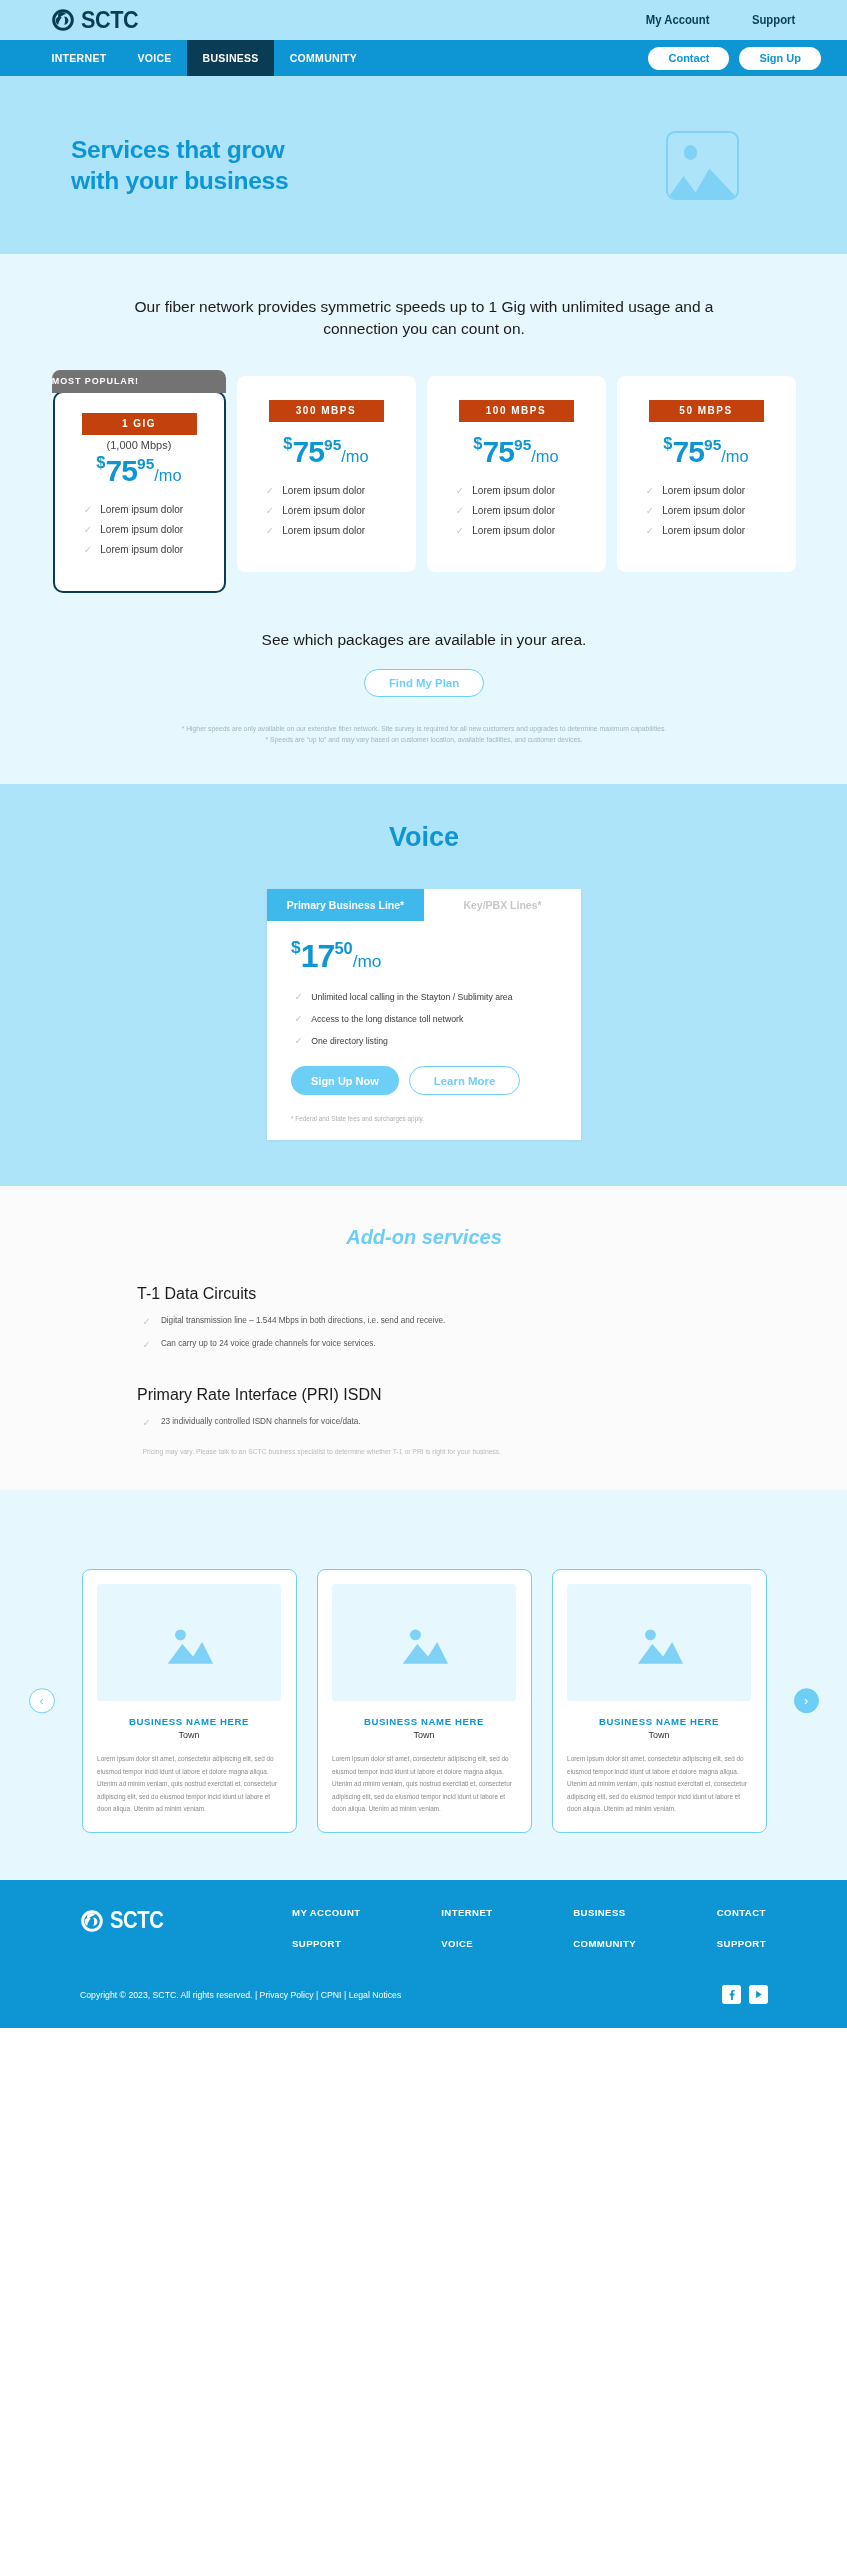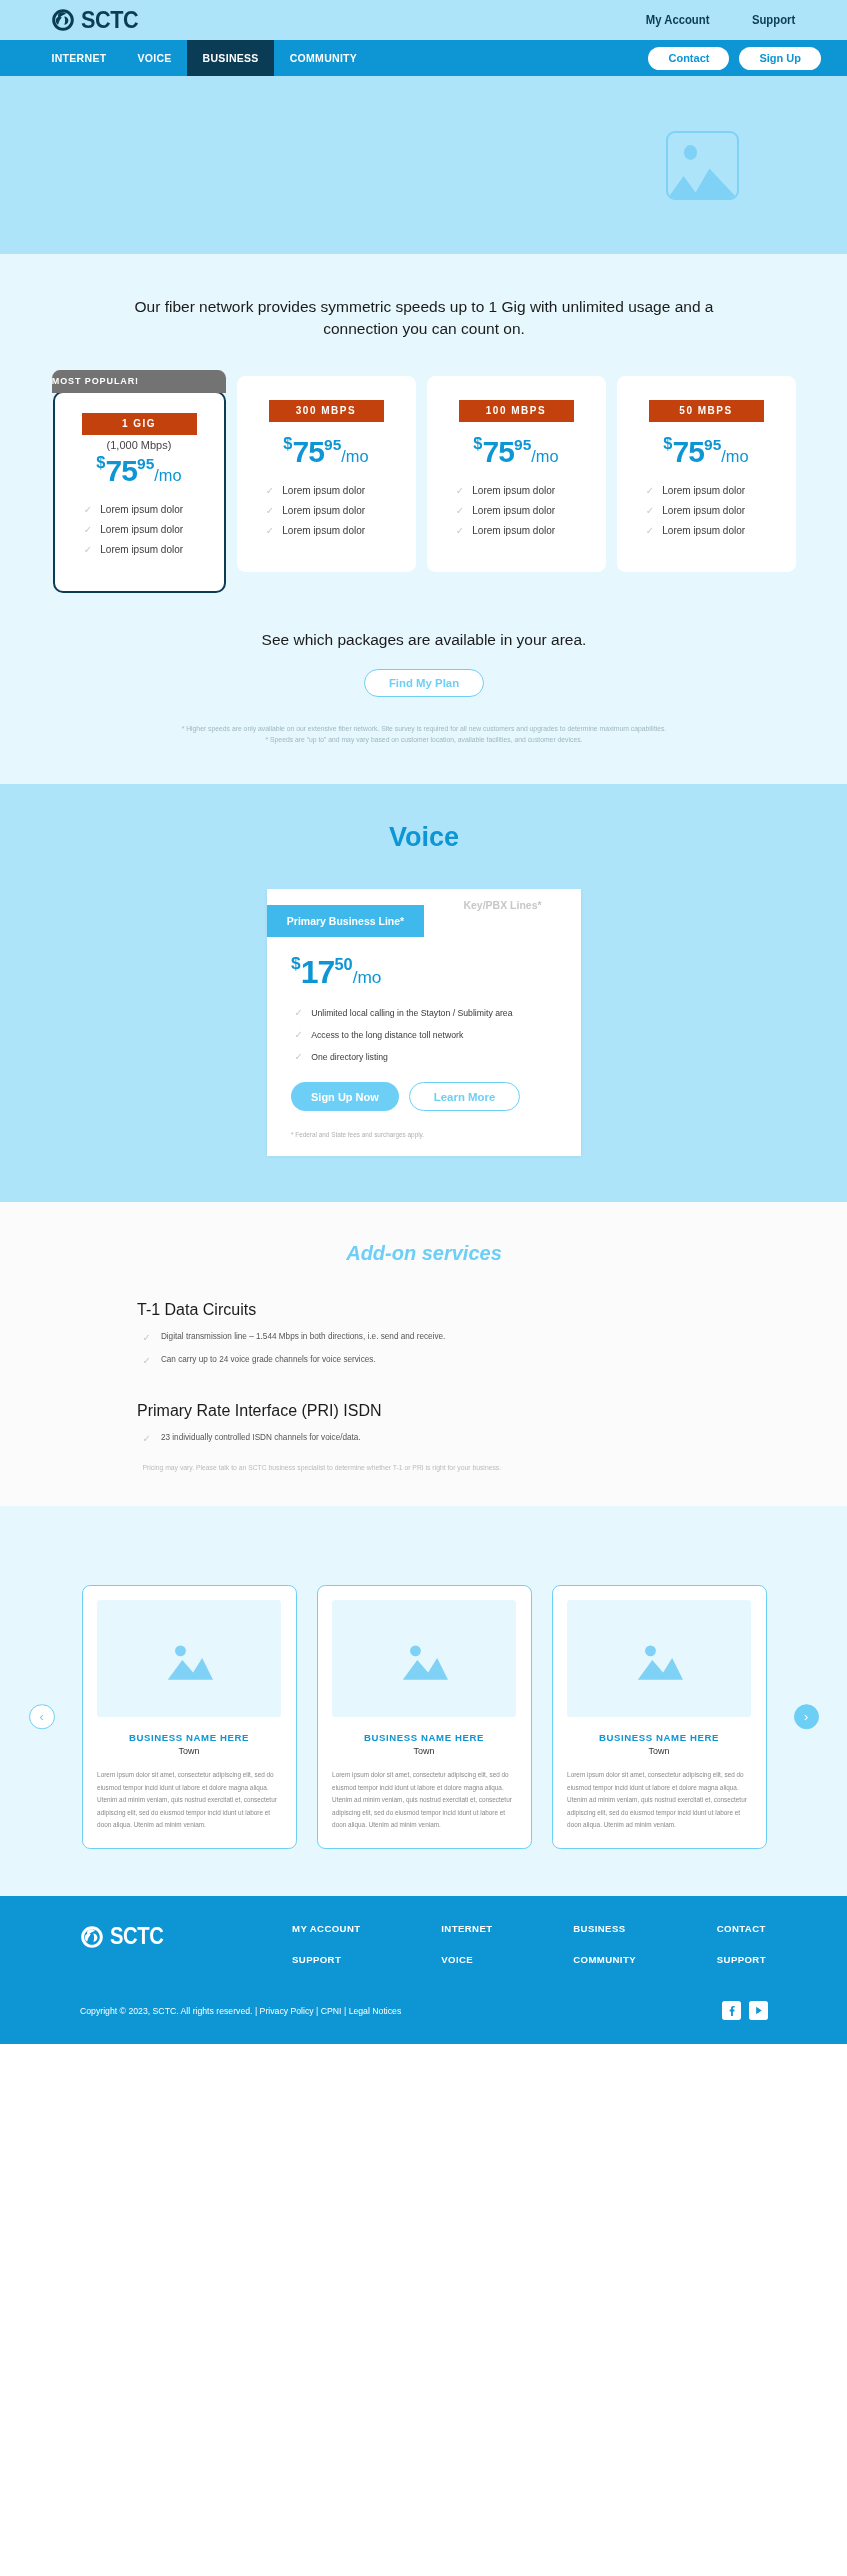--- a/index.html
+++ b/index.html
@@ -259,21 +259,21 @@
   }
   .voice-tabs { display: flex; }
   .voice-tab {
     flex: 1;
     text-align: center;
     font-size: 10.5px;
     font-weight: bold;
     padding: 10px 0;
     cursor: pointer;
   }
-  .voice-tab.active { background: #3fb8ec; color: #ffffff; margin-top: 16px; }
+  .voice-tab.active { background: #3fb8ec; color: #ffffff; }
   .voice-tab.inactive { background: #ffffff; color: #c7c7c7; }
   .voice-body { padding: 18px 24px 18px 24px; }
   .voice-price { color: #0d95d4; line-height: 1; white-space: nowrap; }
   .voice-price .cur { font-size: 17.3px; font-weight: bold; vertical-align: 13.7px; }
   .voice-price .amt { font-size: 32px; font-weight: bold; letter-spacing: -0.9px; }
   .voice-price .cents { font-size: 16.4px; font-weight: bold; vertical-align: 12.8px; }
   .voice-price .per { font-size: 17.3px; font-weight: normal; }
   .voice-feats { margin-top: 20px; }
   .voice-feats .feat-item { font-size: 8.7px; margin-bottom: 11px; padding-left: 3.6px; }
   .voice-btns { display: flex; gap: 10px; margin-top: 20px; }
@@ -482,20 +482,24 @@
   <a href="#" class="nav-item">VOICE</a>
   <a href="#" class="nav-item active">BUSINESS</a>
   <a href="#" class="nav-item">COMMUNITY</a>
   <div class="nav-btns">
     <button class="pill-btn">Contact</button>
     <button class="pill-btn">Sign Up</button>
   </div>
 </div>
 
 <div class="hero">
+  <h1>
+    <span>Services that grow</span><br>
+    <span>with your business</span>
+  </h1>
   <div class="hero-img">
     <div class="sun"></div>
     <svg class="mts" viewBox="0 0 80 38" preserveAspectRatio="none">
       <path d="M0 38 L18 14 L32 32 L48 6 L80 38 Z" fill="#7fd2f5"></path>
     </svg>
   </div>
 </div>
 
 <div class="pricing-section">
   <div class="lead-text">Our fiber network provides symmetric speeds up to 1 Gig with unlimited usage and a connection you can count on.</div>

